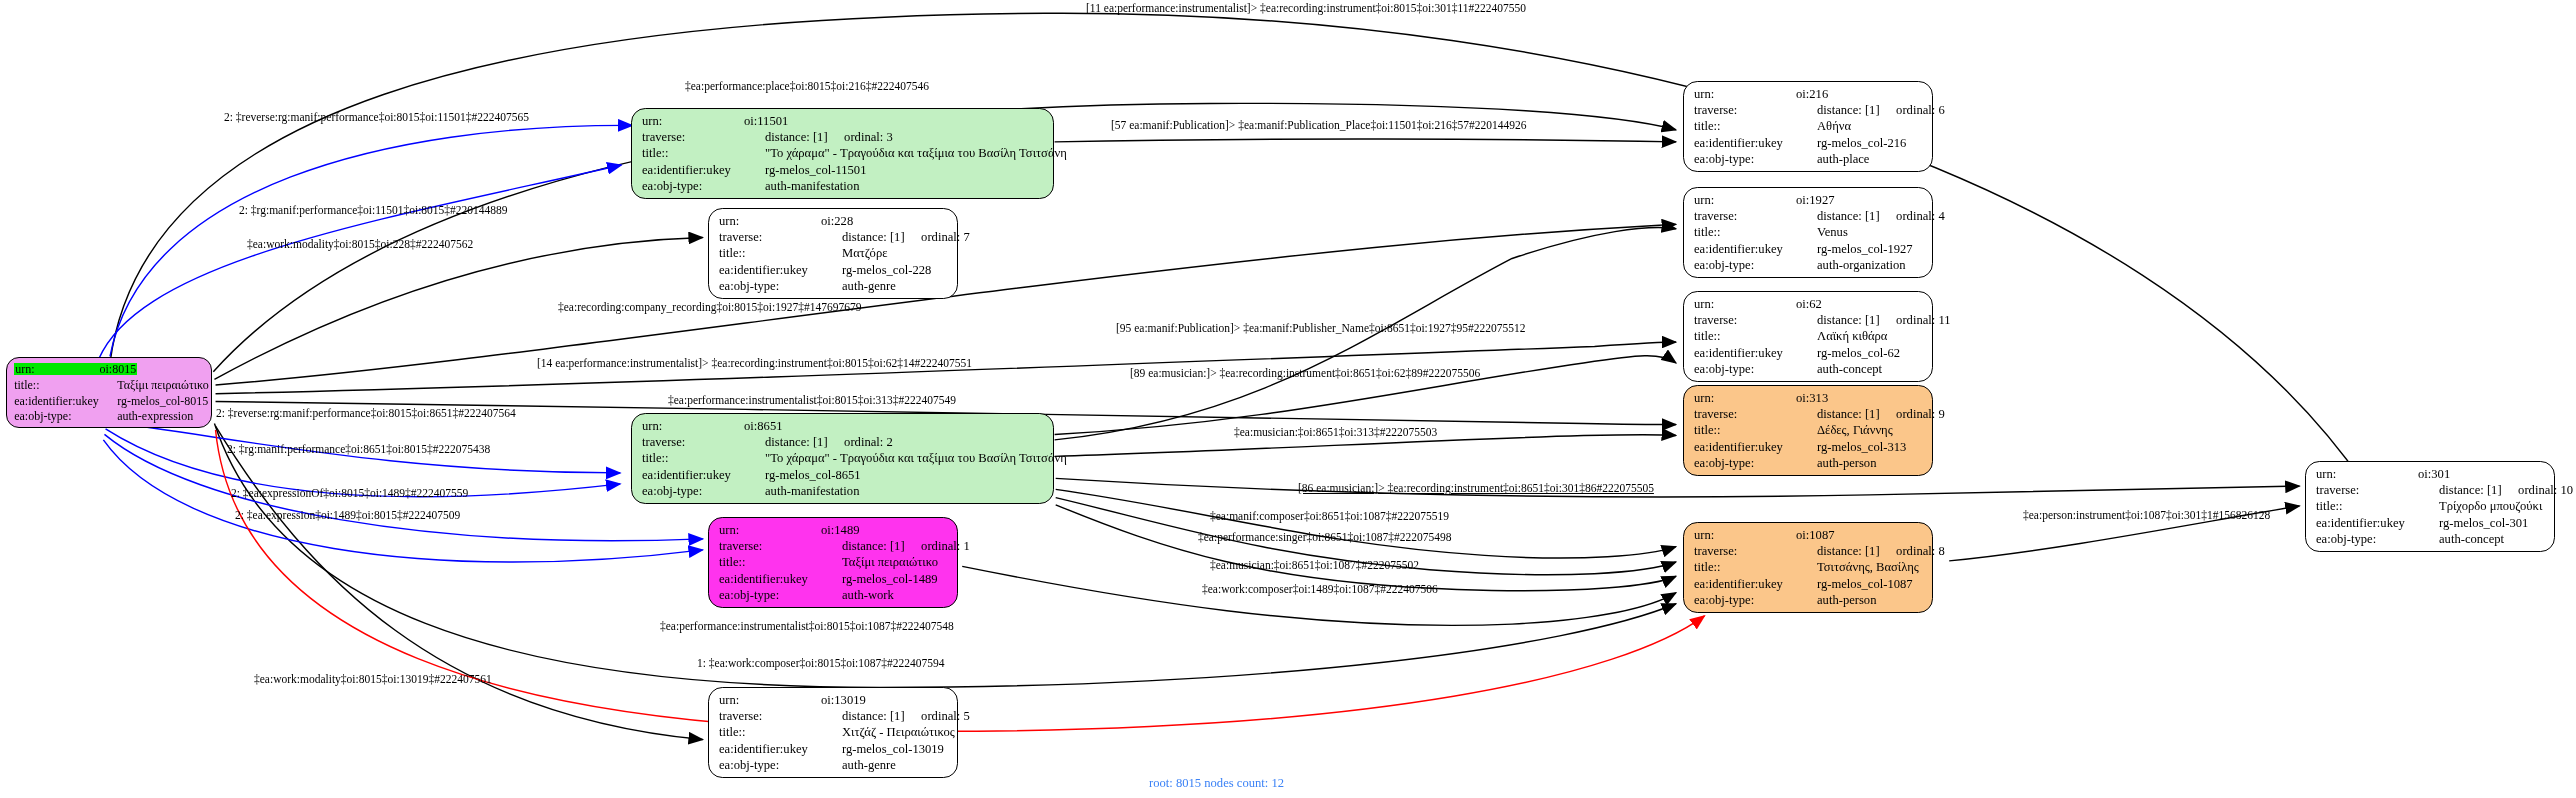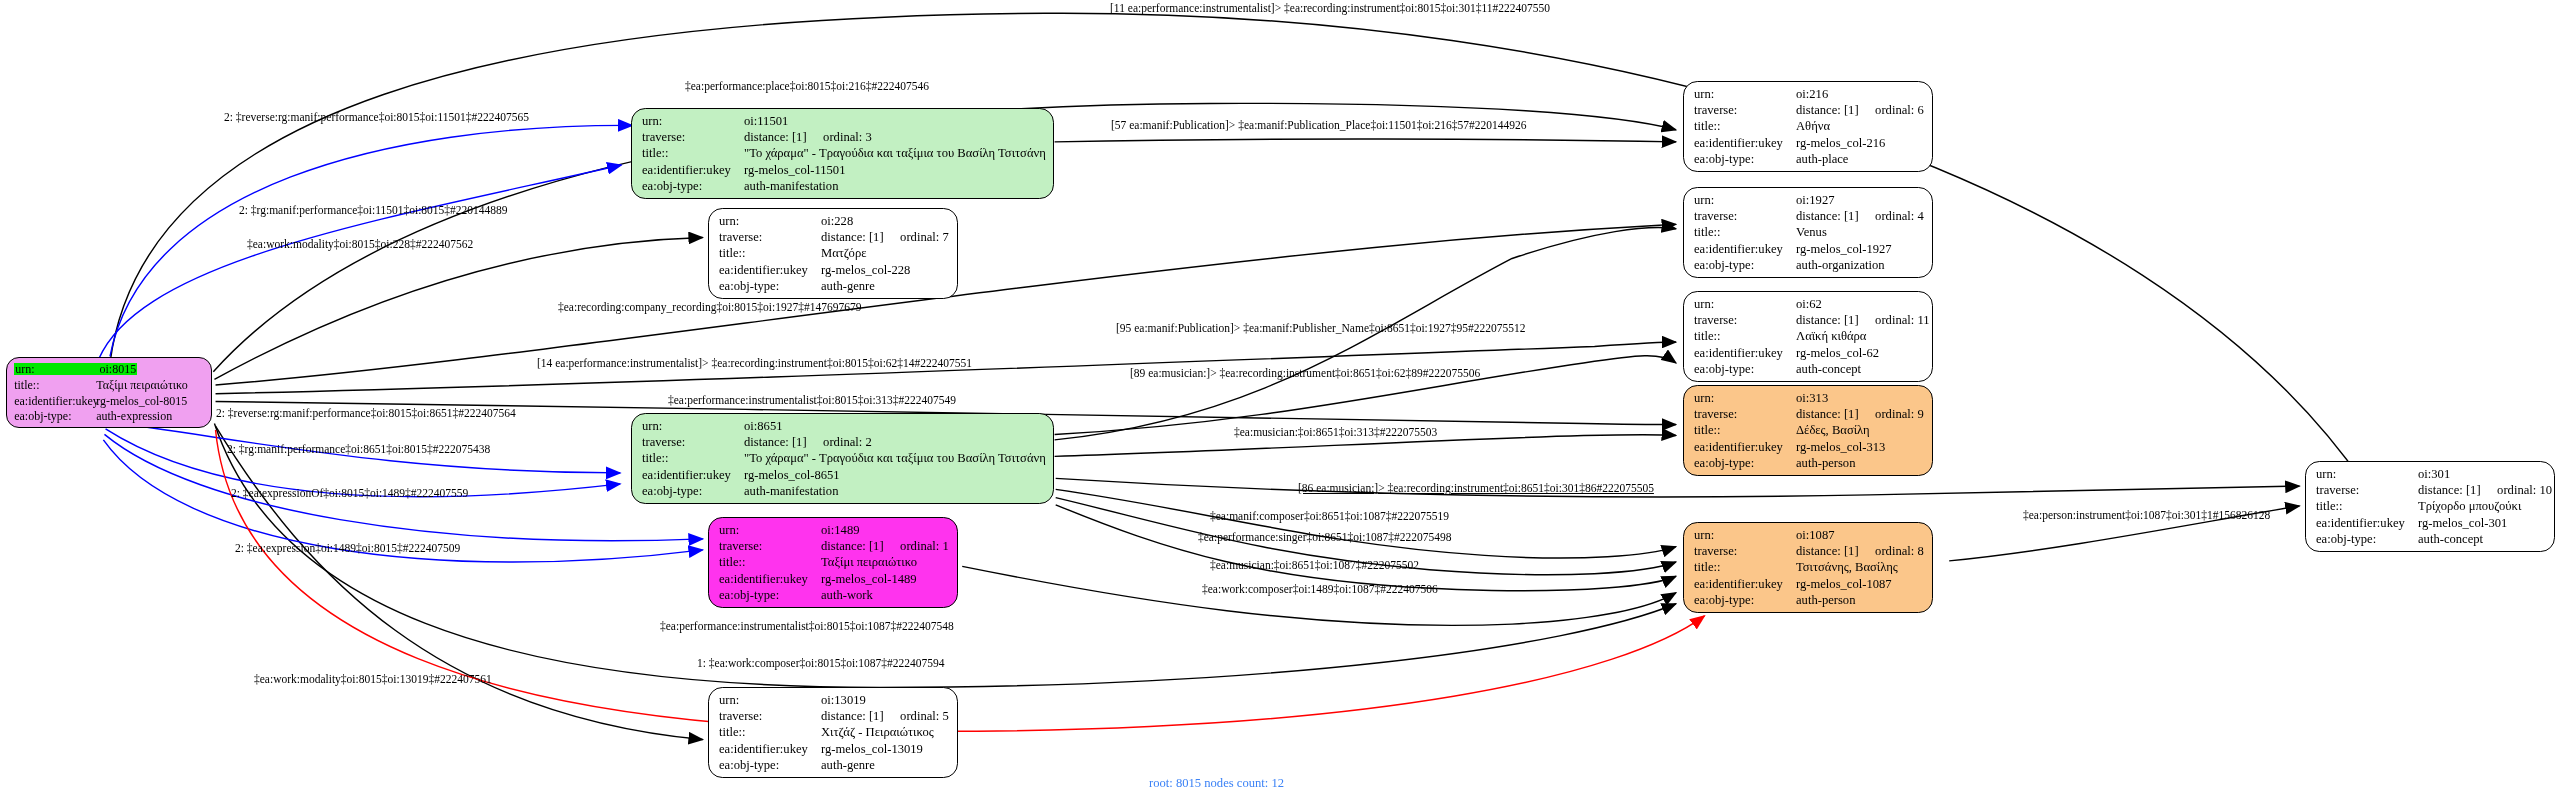--- a/index.html
+++ b/index.html
@@ -34,21 +34,21 @@
     padding: 5.5px 8.8px 5.5px 10px;
     z-index: 5;
   }
   .node-row {
     display: flex;
     align-items: flex-end;
     line-height: 1.0;
     white-space: nowrap;
     font-size: 12.6px;
   }
-  .node-row + .node-row { margin-top: 3.8px; }
+  .node-row + .node-row { margin-top: 3.8px; gap: 21px; }
   .rk {
     display: inline-block;
     width: 102px;
     flex: 0 0 102px;
   }
   .rv { display: inline-block; }
   .rv .dist { display: inline-block; }
   .rv .ord { display: inline-block; margin-left: 16.5px; }
 
   .node.green { background: #c2f0c2; }
@@ -366,21 +366,21 @@
     <div class="node-row">
       <span class="rk">urn:</span>
       <span class="rv">oi:313</span>
     </div>
     <div class="node-row">
       <span class="rk">traverse:</span>
       <span class="rv"><span class="dist">distance: [1]</span><span class="ord">ordinal: 9</span></span>
     </div>
     <div class="node-row">
       <span class="rk">title::</span>
-      <span class="rv">Δέδες, Βασίλη</span>
+      <span class="rv">Δέδες, Γιάννης</span>
     </div>
     <div class="node-row">
       <span class="rk">ea:identifier:ukey</span>
       <span class="rv">rg-melos_col-313</span>
     </div>
     <div class="node-row">
       <span class="rk">ea:obj-type:</span>
       <span class="rv">auth-person</span>
     </div>
   </div>
@@ -424,39 +424,39 @@
     <div class="node-row">
       <span class="rk">ea:identifier:ukey</span>
       <span class="rv">rg-melos_col-301</span>
     </div>
     <div class="node-row">
       <span class="rk">ea:obj-type:</span>
       <span class="rv">auth-concept</span>
     </div>
   </div>
 
-  <div class="edge-label" style="left:1086px; top:2.7px;margin-left:24px;">[11 ea:performance:instrumentalist]&gt; ‡ea:recording:instrument‡oi:8015‡oi:301‡11#222407550</div>
+  <div class="edge-label" style="left:1086px; top:2.7px;">[11 ea:performance:instrumentalist]&gt; ‡ea:recording:instrument‡oi:8015‡oi:301‡11#222407550</div>
   <div class="edge-label" style="left:685px; top:81px;">‡ea:performance:place‡oi:8015‡oi:216‡#222407546</div>
   <div class="edge-label" style="left:224px;  top:112px;">2: ‡reverse:rg:manif:performance‡oi:8015‡oi:11501‡#222407565</div>
   <div class="edge-label" style="left:1111px; top:120px;">[57 ea:manif:Publication]&gt; ‡ea:manif:Publication_Place‡oi:11501‡oi:216‡57#220144926</div>
   <div class="edge-label" style="left:239px;  top:205px;">2: ‡rg:manif:performance‡oi:11501‡oi:8015‡#220144889</div>
   <div class="edge-label" style="left:247px;  top:239px;">‡ea:work:modality‡oi:8015‡oi:228‡#222407562</div>
   <div class="edge-label" style="left:558px; top:302px;">‡ea:recording:company_recording‡oi:8015‡oi:1927‡#147697679</div>
   <div class="edge-label" style="left:1116px; top:323px;">[95 ea:manif:Publication]&gt; ‡ea:manif:Publisher_Name‡oi:8651‡oi:1927‡95#222075512</div>
   <div class="edge-label" style="left:537px;  top:358px;">[14 ea:performance:instrumentalist]&gt; ‡ea:recording:instrument‡oi:8015‡oi:62‡14#222407551</div>
   <div class="edge-label" style="left:1130px; top:368px;">[89 ea:musician:]&gt; ‡ea:recording:instrument‡oi:8651‡oi:62‡89#222075506</div>
   <div class="edge-label" style="left:668px; top:395px;">‡ea:performance:instrumentalist‡oi:8015‡oi:313‡#222407549</div>
   <div class="edge-label" style="left:216px;  top:408px;">2: ‡reverse:rg:manif:performance‡oi:8015‡oi:8651‡#222407564</div>
   <div class="edge-label" style="left:1234px; top:427px;">‡ea:musician:‡oi:8651‡oi:313‡#222075503</div>
   <div class="edge-label" style="left:227px;  top:444px;">2: ‡rg:manif:performance‡oi:8651‡oi:8015‡#222075438</div>
   <div class="edge-label" style="left:1298px; top:483px;text-decoration:underline;">[86 ea:musician:]&gt; ‡ea:recording:instrument‡oi:8651‡oi:301‡86#222075505</div>
   <div class="edge-label" style="left:231px;  top:488px;">2: ‡ea:expressionOf‡oi:8015‡oi:1489‡#222407559</div>
   <div class="edge-label" style="left:1210px; top:511px;">‡ea:manif:composer‡oi:8651‡oi:1087‡#222075519</div>
   <div class="edge-label" style="left:2023px; top:510px;">‡ea:person:instrument‡oi:1087‡oi:301‡1#156826128</div>
-  <div class="edge-label" style="left:235px;  top:543px;text-align:right;">2: ‡ea:expression‡oi:1489‡oi:8015‡#222407509</div>
+  <div class="edge-label" style="left:235px;  top:510px;text-align:right;">2: ‡ea:expression‡oi:1489‡oi:8015‡#222407509</div>
   <div class="edge-label" style="left:1198px; top:532px;">‡ea:performance:singer‡oi:8651‡oi:1087‡#222075498</div>
   <div class="edge-label" style="left:1210px; top:560px;">‡ea:musician:‡oi:8651‡oi:1087‡#222075502</div>
   <div class="edge-label" style="left:1202px; top:584px;">‡ea:work:composer‡oi:1489‡oi:1087‡#222407506</div>
   <div class="edge-label" style="left:660px; top:621px;">‡ea:performance:instrumentalist‡oi:8015‡oi:1087‡#222407548</div>
   <div class="edge-label" style="left:697px; top:658px;">1: ‡ea:work:composer‡oi:8015‡oi:1087‡#222407594</div>
   <div class="edge-label" style="left:254px;  top:674px;">‡ea:work:modality‡oi:8015‡oi:13019‡#222407561</div>
 
   <div class="footer" style="left:1149px; top:776px;">root: 8015 nodes count: 12</div>
 
 </div>

